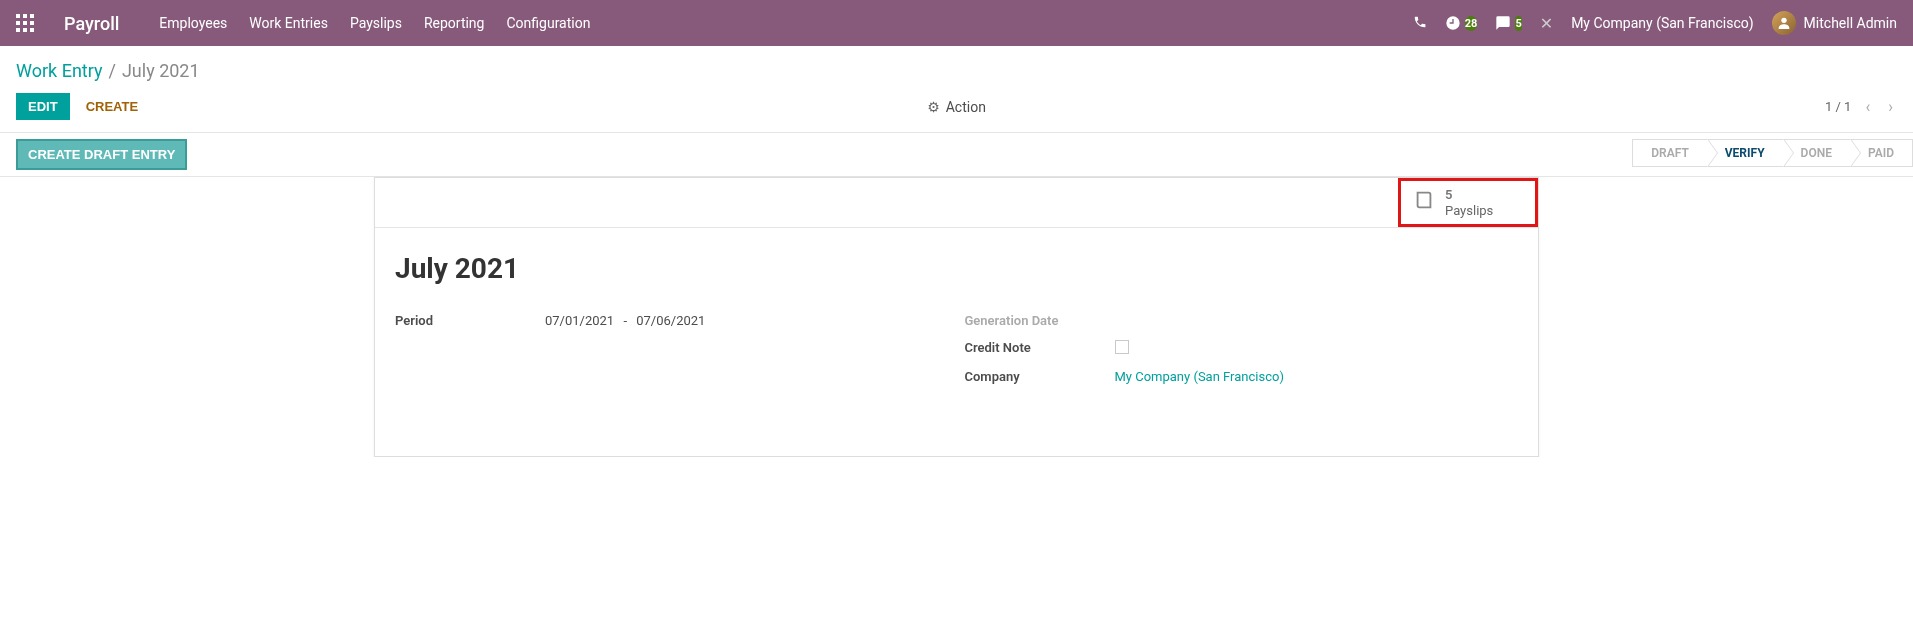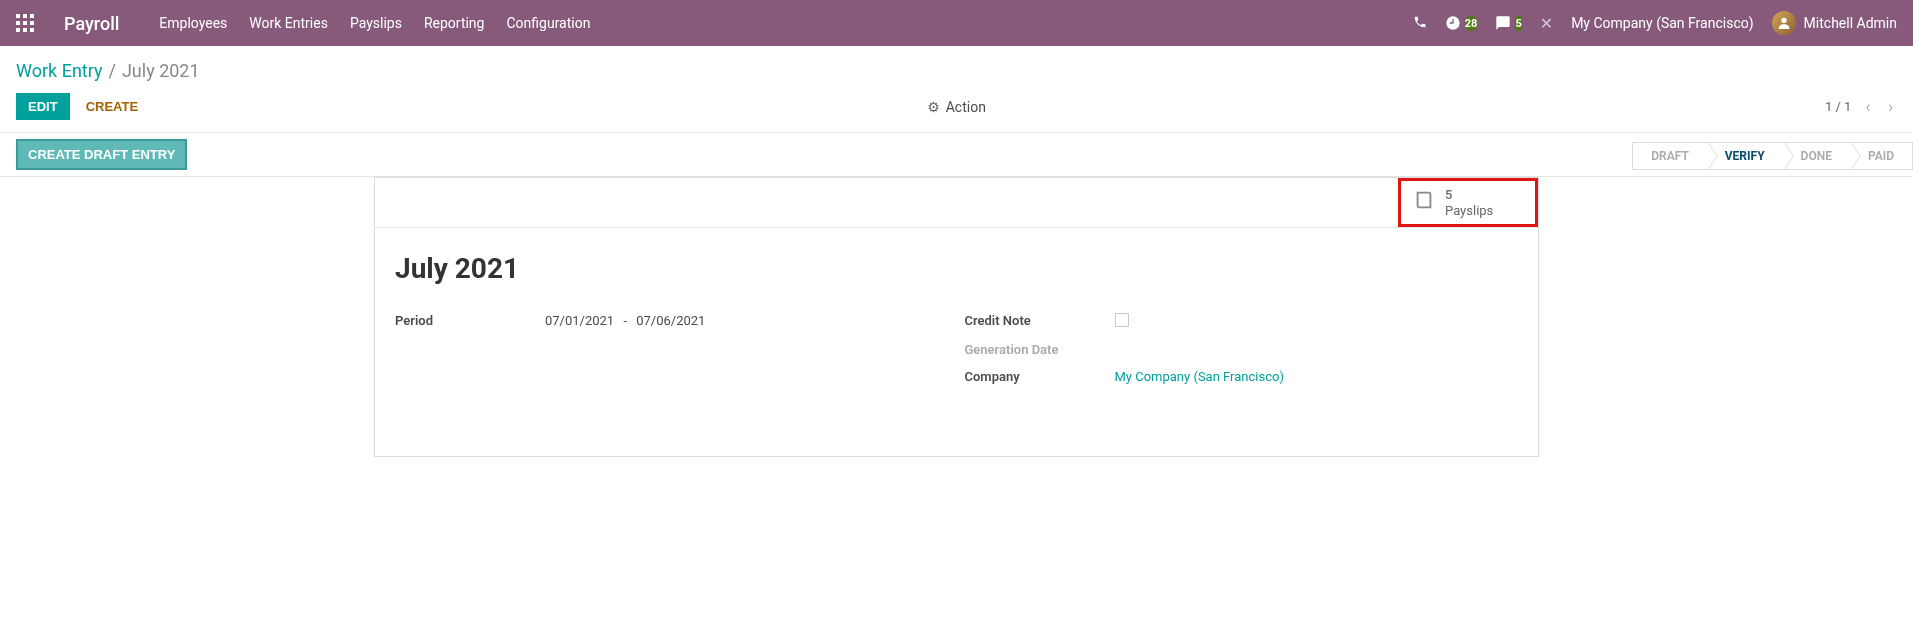--- a/index.html
+++ b/index.html
@@ -35,21 +35,21 @@
   .toolbar-row { display:flex; align-items:center; padding: 8px 16px 12px; position:relative; }
   .btn-edit { background:#00a09d; color:#fff; border:none; padding:6px 12px; font-size:13px; font-weight:600; cursor:pointer; }
   .btn-create-link { color:#a16207; font-size:13px; font-weight:600; margin-left:16px; cursor:pointer; background:none; border:none;}
   .action-dropdown { position:absolute; left:50%; transform:translateX(-50%); color:#4c4c4c; font-size:14px; display:flex; align-items:center; gap:6px; cursor:pointer; }
   .gear { color:#666; font-size:14px; }
   .pager { margin-left:auto; display:flex; align-items:center; gap:10px; color:#666; font-size:13px; }
   .pager-arrow { color:#aaa; font-size:16px; cursor:pointer; padding:4px;}
   
   .divider { border-top:1px solid #e5e5e5; }
   
-  .status-row { display:flex; align-items:flex-end; padding:6px 0 6px 16px; border-bottom:1px solid #e5e5e5; }
+  .status-row { display:flex; align-items:flex-start; padding:6px 0 6px 16px; border-bottom:1px solid #e5e5e5; }
   .btn-draft { background:#5fbab7; border:2px solid #3a9b98; color:#fff; padding:6px 10px; font-size:13px; font-weight:700; cursor:pointer; }
   .status-chain { margin-left:auto; display:flex; height:28px; }
   .chev { position:relative; display:flex; align-items:center; padding:0 18px; font-size:12px; font-weight:600; color:#aaa; background:#fff; border-top:1px solid #ddd; border-bottom:1px solid #ddd; }
   .chev:first-child { border-left:1px solid #ddd;}
   .chev::after { content:""; position:absolute; right:-10px; top:-1px; width:0; height:0; border-top:14px solid transparent; border-bottom:14px solid transparent; border-left:10px solid #fff; z-index:2; }
   .chev::before { content:""; position:absolute; right:-11px; top:-1px; width:0; height:0; border-top:14px solid transparent; border-bottom:14px solid transparent; border-left:10px solid #ddd; z-index:1; }
   .chev.active { color:#0c4a6e; font-weight:700; }
   .chev:last-child::after, .chev:last-child::before { display:none; }
   .chev:last-child { border-right:1px solid #ddd; }
   
@@ -187,30 +187,30 @@
             <div class="field-label">Period</div>
             <div class="field-value">
               <span>07/01/2021</span>
               <span class="dash">-</span>
               <span>07/06/2021</span>
             </div>
           </div>
         </div>
         <div class="col">
           <div class="field-row">
+            <div class="field-label muted">Generation Date</div>
+            <div class="field-value"></div>
+          </div>
+          <div class="field-row">
             <div class="field-label">Credit Note</div>
             <div class="field-value">
               <span class="checkbox-empty"></span>
             </div>
           </div>
           <div class="field-row">
-            <div class="field-label muted">Generation Date</div>
-            <div class="field-value"></div>
-          </div>
-          <div class="field-row">
             <div class="field-label">Company</div>
             <div class="field-value link">My Company (San Francisco)</div>
           </div>
         </div>
       </div>
     </div>
   </div>
 </div>
 
 </body></html>

